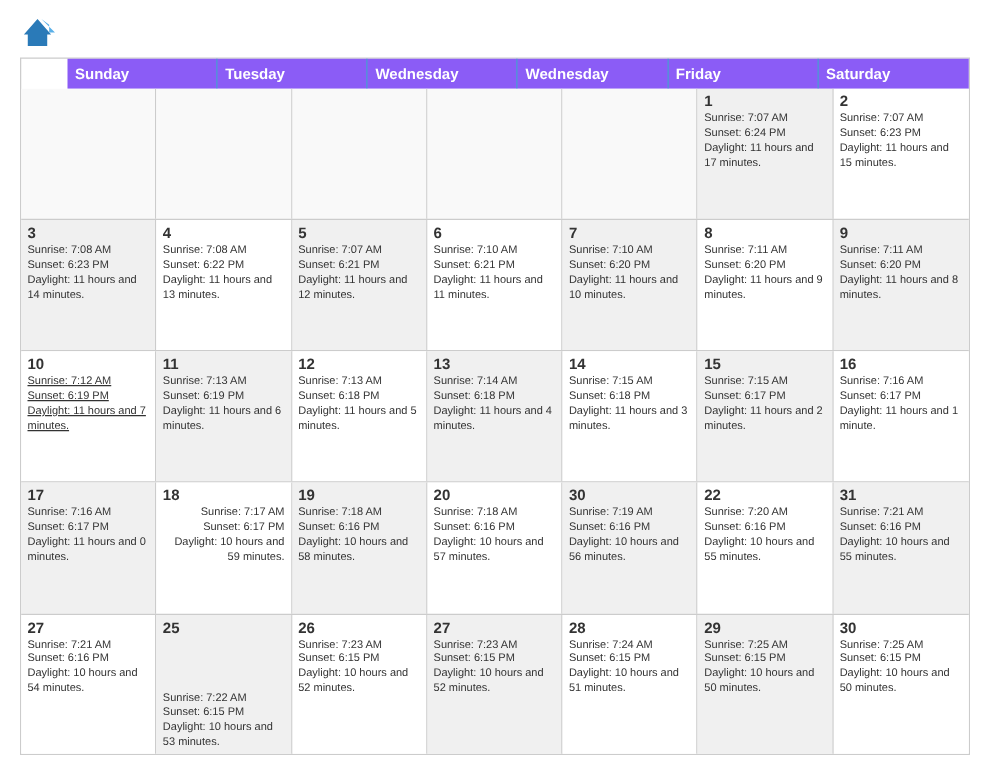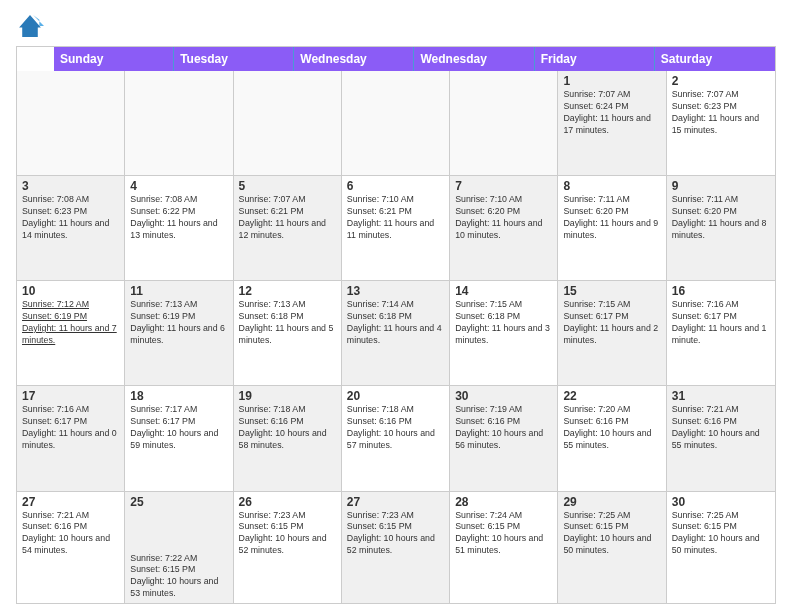--- a/index.html
+++ b/index.html
@@ -257,21 +257,21 @@
         </div>
         <div class="cal-row">
           <div class="cal-cell shaded">
             <span class="day-num">17</span>
             <div class="day-info" style="white-space: pre-line;">Sunrise: 7:16 AM
 Sunset: 6:17 PM
 Daylight: 11 hours and 0 minutes.</div>
           </div>
           <div class="cal-cell">
             <span class="day-num">18</span>
-            <div class="day-info" style="white-space: pre-line;">Sunrise: 7:17 AM
+            <div class="day-info" style="white-space: pre-line; text-align: right;">Sunrise: 7:17 AM
 Sunset: 6:17 PM
 Daylight: 10 hours and 59 minutes.</div>
           </div>
           <div class="cal-cell shaded">
             <span class="day-num">19</span>
             <div class="day-info" style="white-space: pre-line;">Sunrise: 7:18 AM
 Sunset: 6:16 PM
 Daylight: 10 hours and 58 minutes.</div>
           </div>
           <div class="cal-cell">

